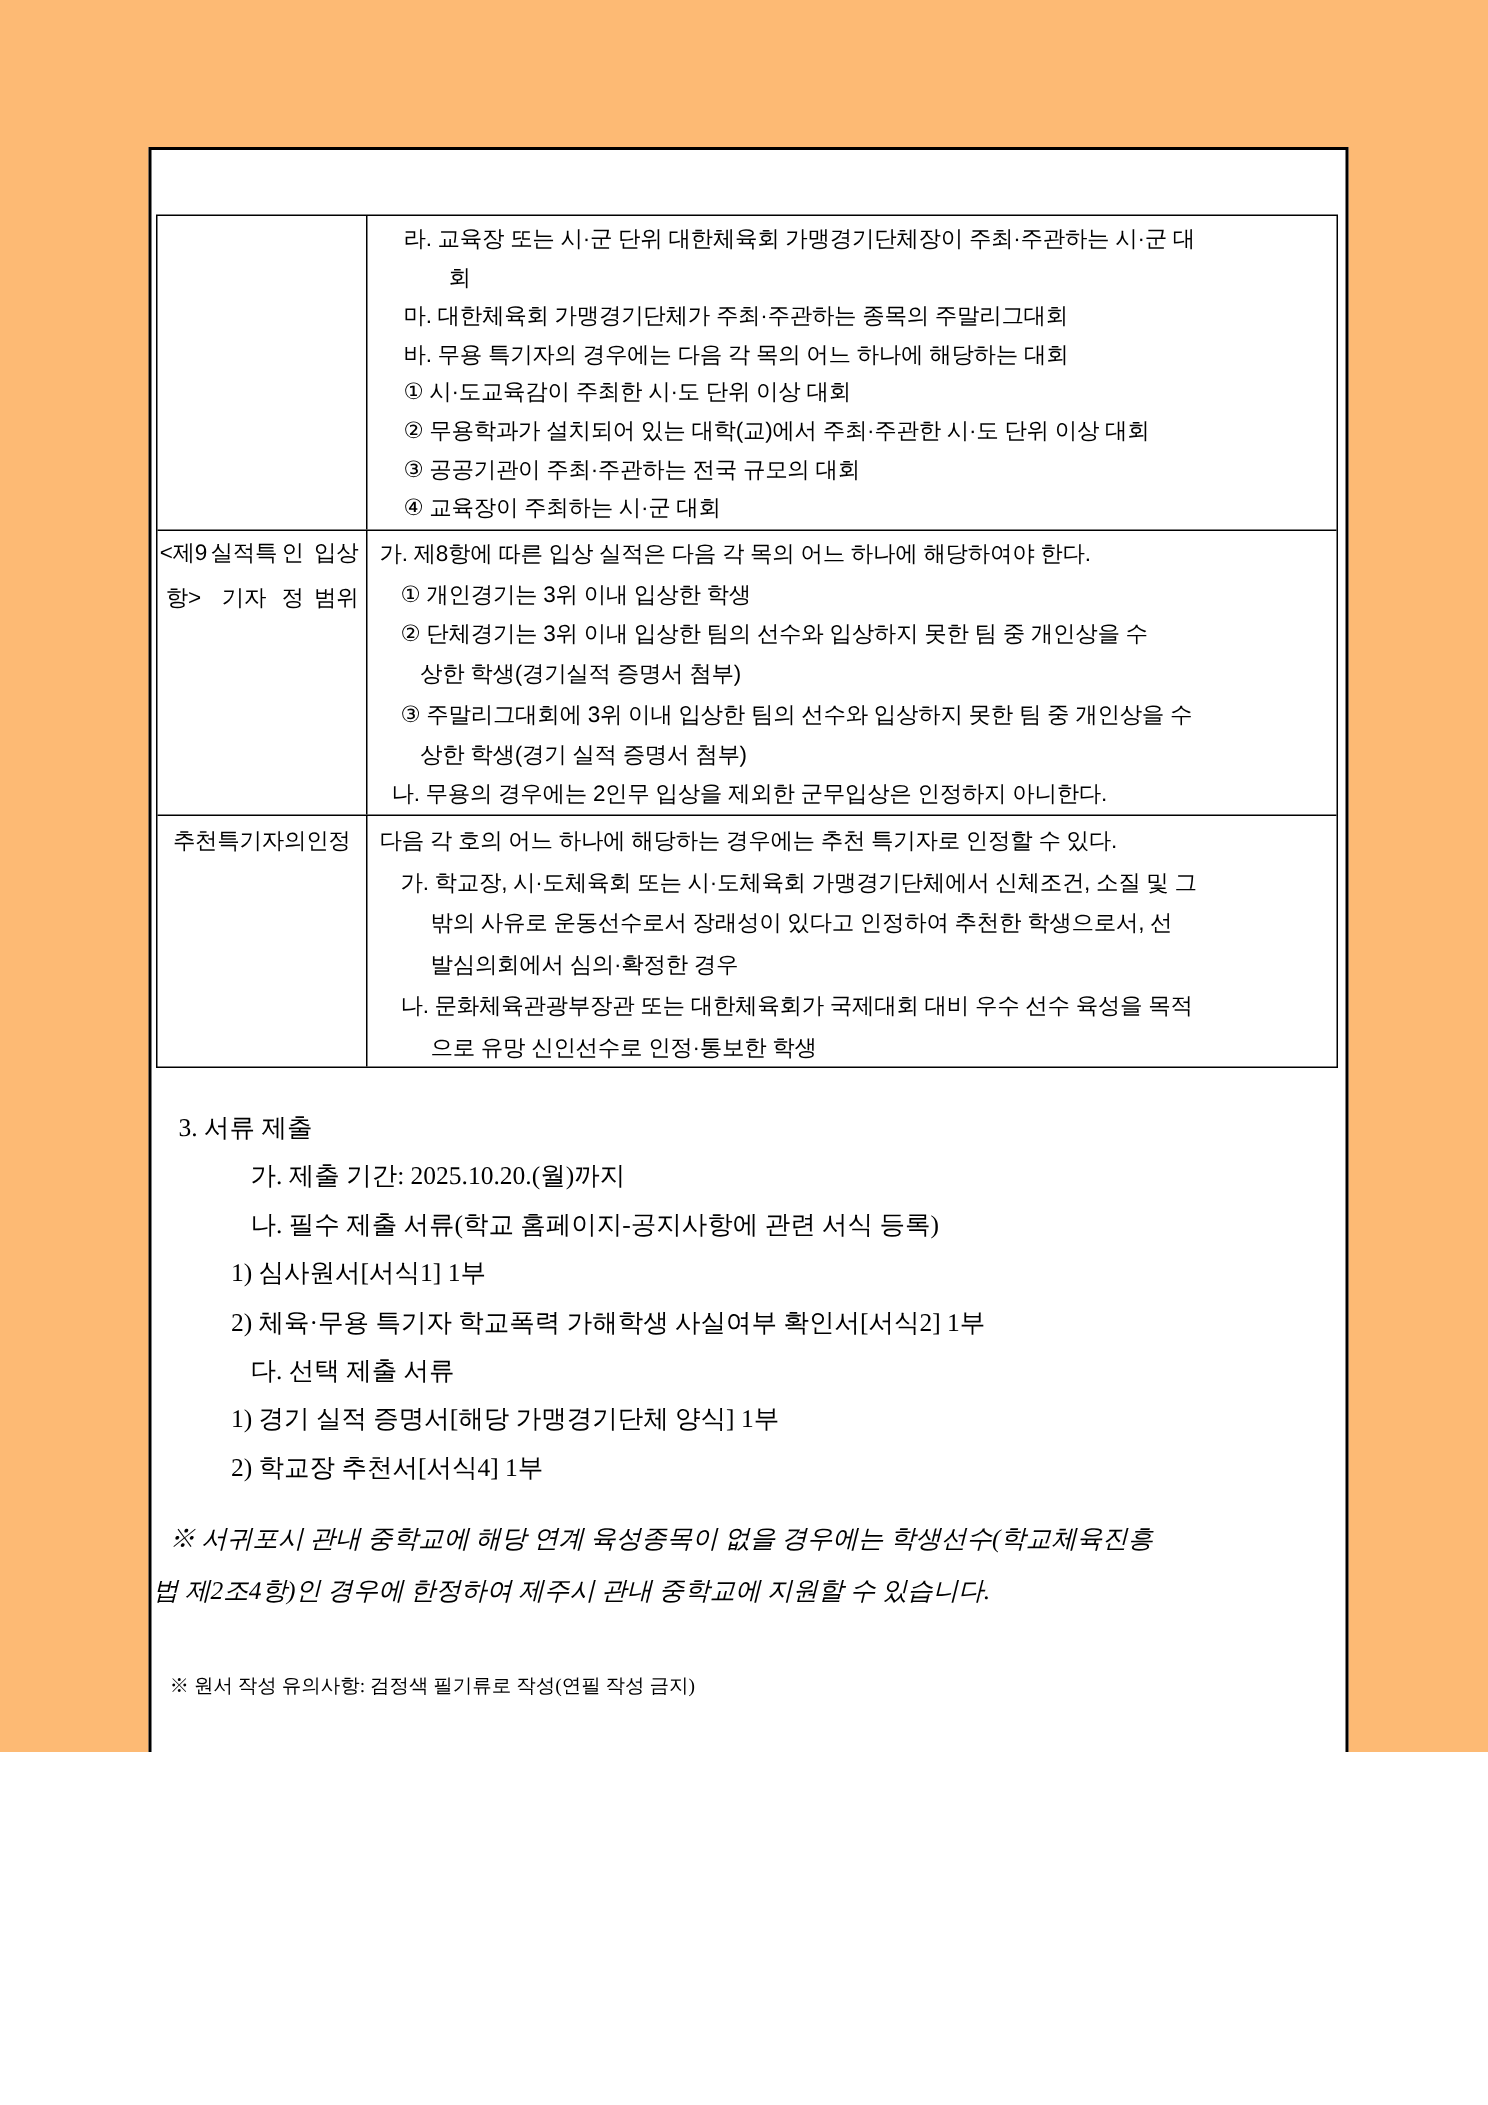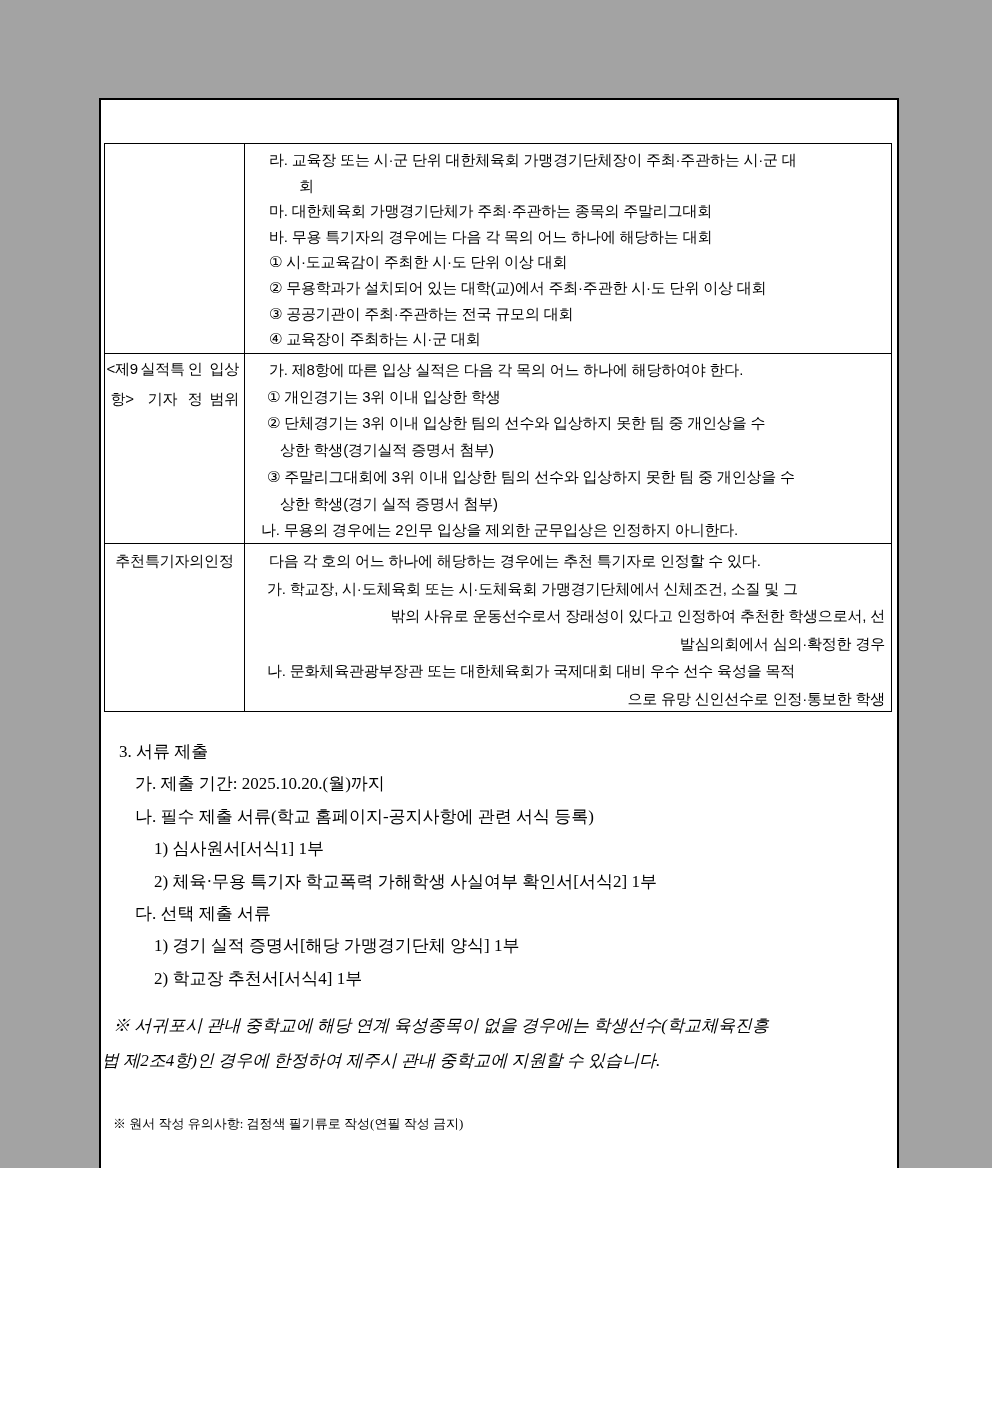--- a/index.html
+++ b/index.html
@@ -1,17 +1,17 @@
 <!DOCTYPE html>
 <html><head>
 <meta charset="utf-8">
 <style>
   html,body { margin:0; padding:0; background:#ffffff; }
   .page {
-    position:relative; width:992px; height:1168px; background:#a3a3a3;
+    position:relative; width:992px; height:1168px; background:#fdba74;
     color:#000; overflow:hidden;
     font-family:"Liberation Serif","DejaVu Serif",serif;
   }
   .page-border {
     position:absolute; left:99px; top:98px; width:800px; height:1179px;
     border:2px solid #000; box-sizing:border-box; background:#fff;
   }
   
   .tbl {
     position:absolute; left:104px; top:143px; width:788px;
@@ -27,33 +27,33 @@
   }
   .rcell { flex:1; box-sizing:border-box; padding:3px 6px 0 8px; }
   .r1h { height:209px; } .r2h { height:190px; } .r3h { height:168px; }
   .r1 .ln { line-height:25.6px; }
   .r2 .ln { line-height:26.7px; }
   .r3 .ln { line-height:27.6px; }
   .lbl2 .lline { line-height:30px; }
   .lbl3 .lline { line-height:34px; }
   .iA { padding-left:16px; }  
   .iB { padding-left:46px; }  
-  .iC { padding-left:0;margin-left:16px;   }   
+  .iC { padding-left:0;   }   
   .iD { padding-left:14px; }  
   .iE { padding-left:27px; }  
   .iF { padding-left:8px; }   
-  .iG { padding-left:34px;text-align:right; }  
+  .iG { padding-left:34px; }  
   
   .body-sec {
     position:absolute; left:99px; top:736px; width:800px;
     font-size:17px;
   }
   .body-sec .bln { line-height:32.4px; white-space:nowrap; }
   .p3   { padding-left:20px; }
-  .pGa  { padding-left:36px; }
+  .pGa  { padding-left:68px; }
   .pNum { padding-left:55px; }
   .note1 {
     position:absolute; left:99px; top:1008px; width:798px; font-size:17px;
   }
   .note1 .nln { line-height:35px; white-space:nowrap;font-style:italic; }
   .note1 .nln.first { padding-left:14px; }
   .note1 .nln.cont  { padding-left:3px; }
   .note2 {
     position:absolute; left:113px; top:1109px; font-size:13px; line-height:30px;
     white-space:nowrap;

